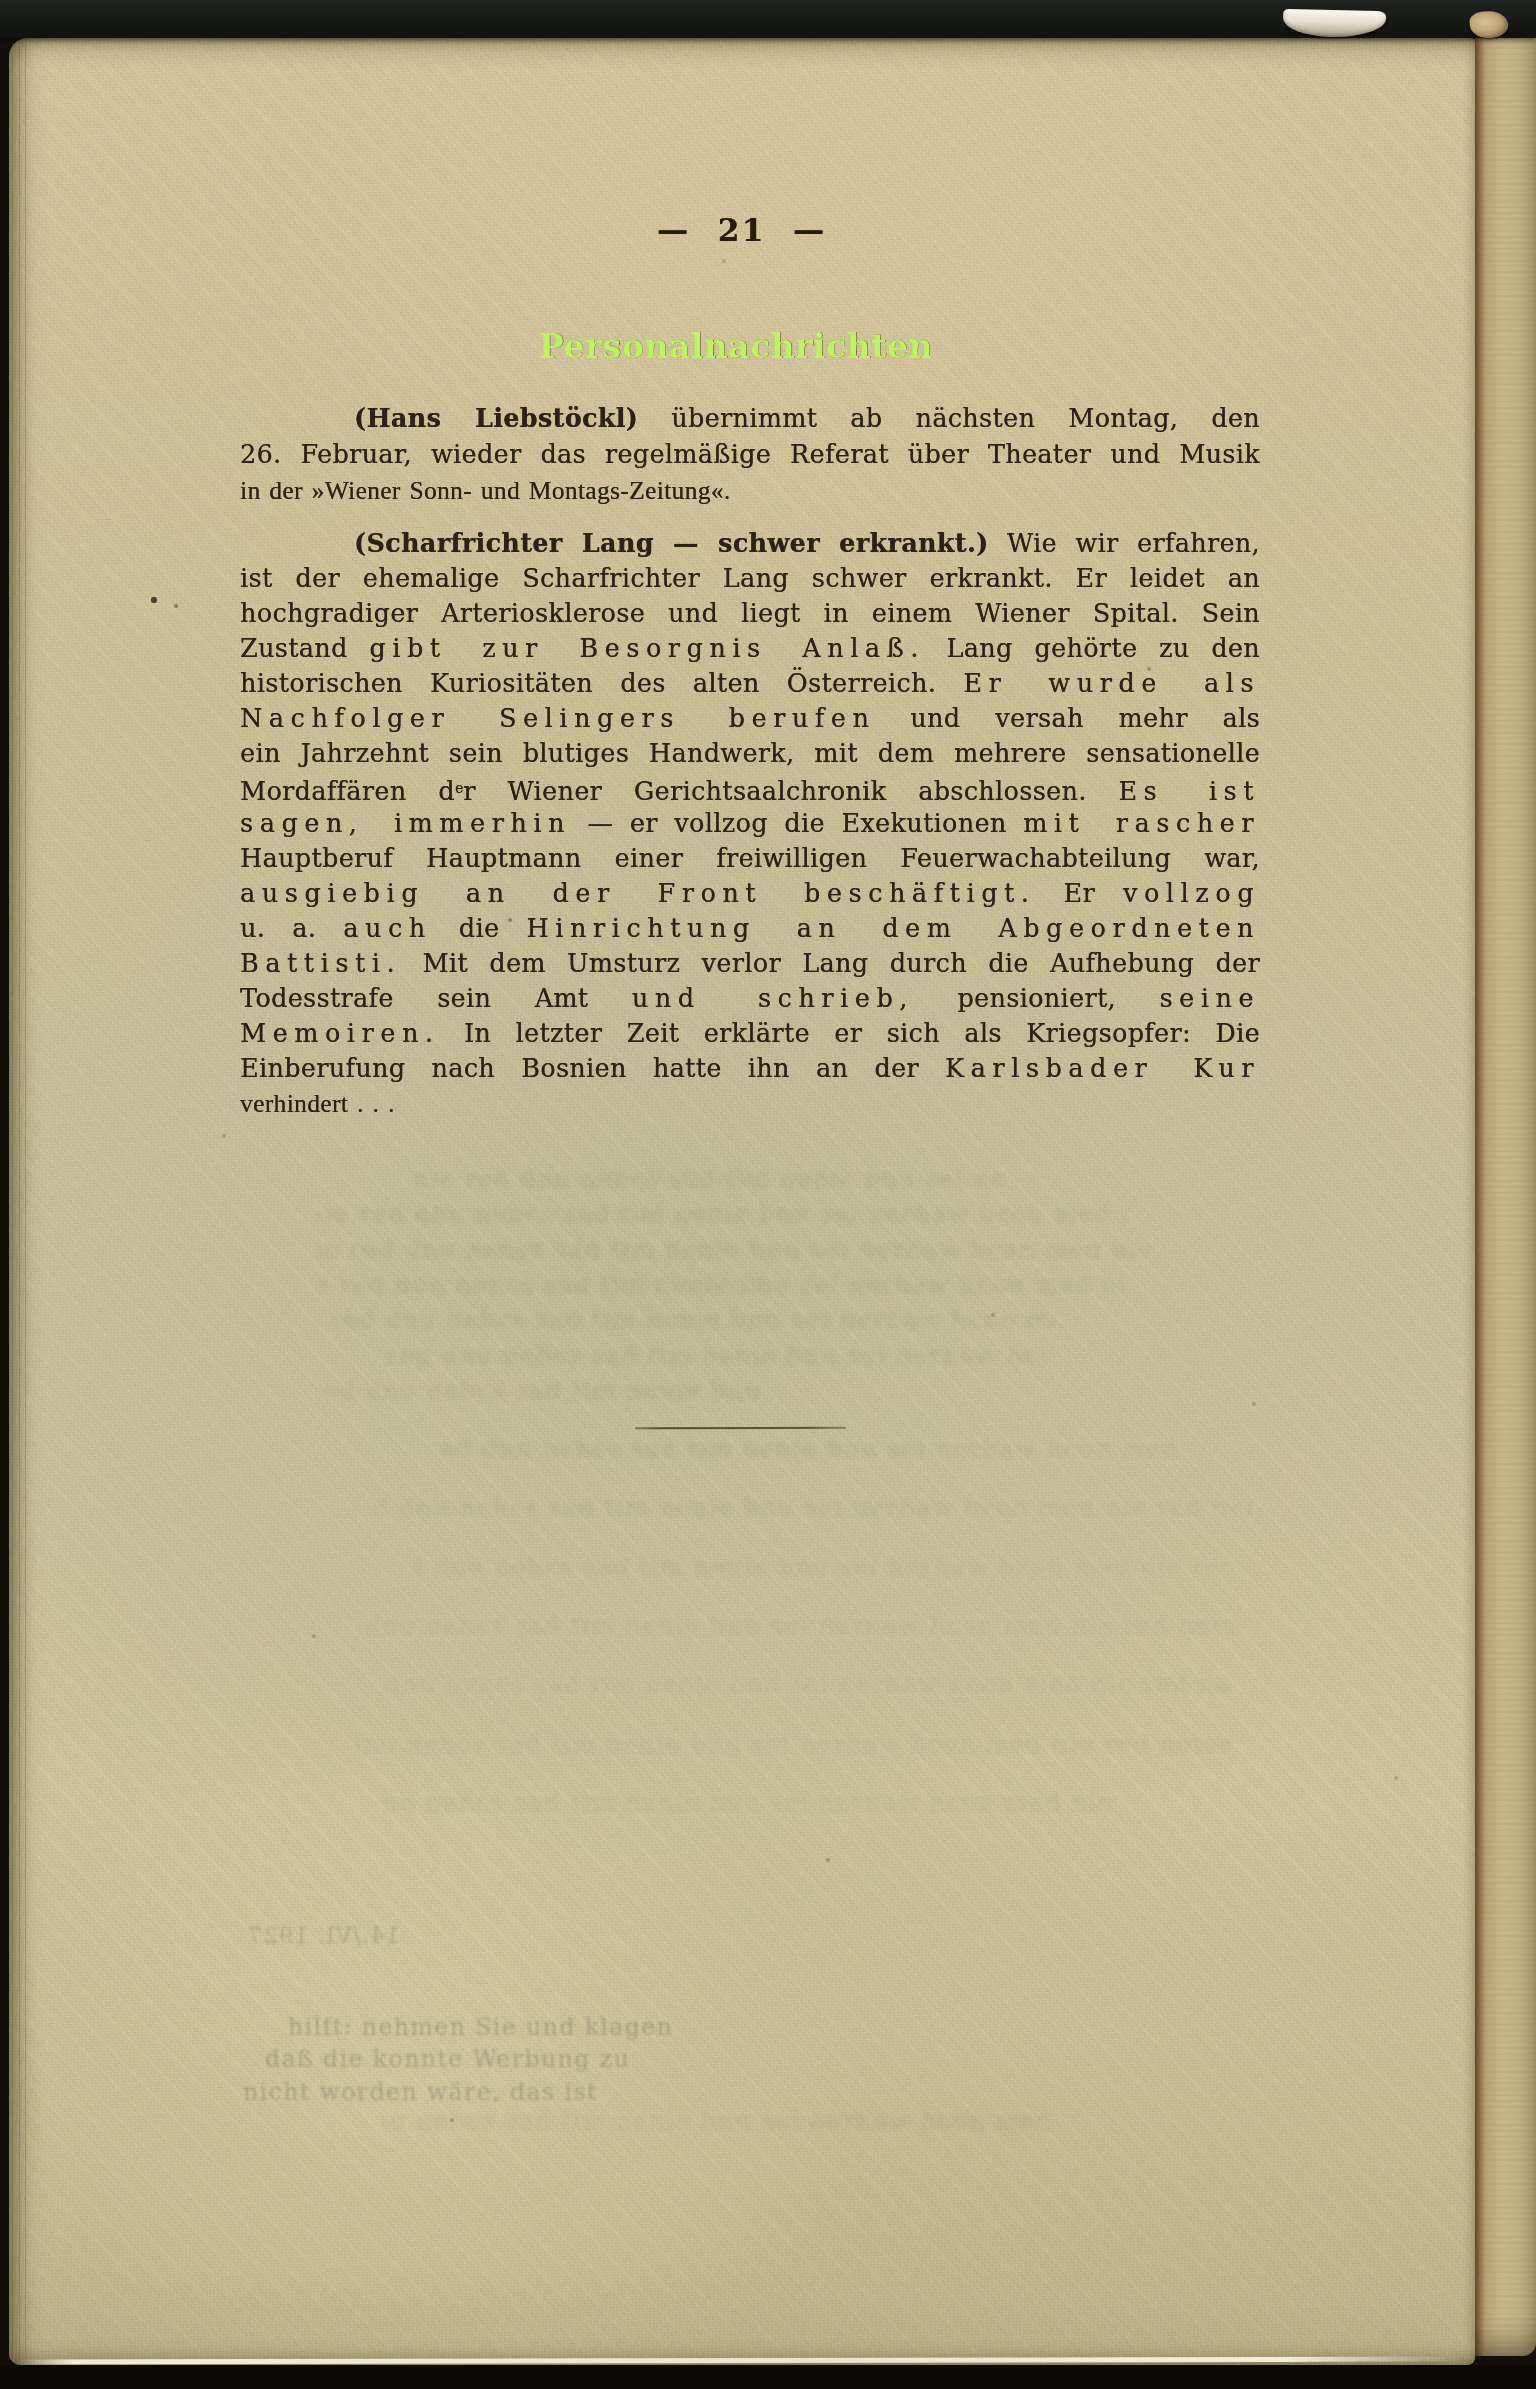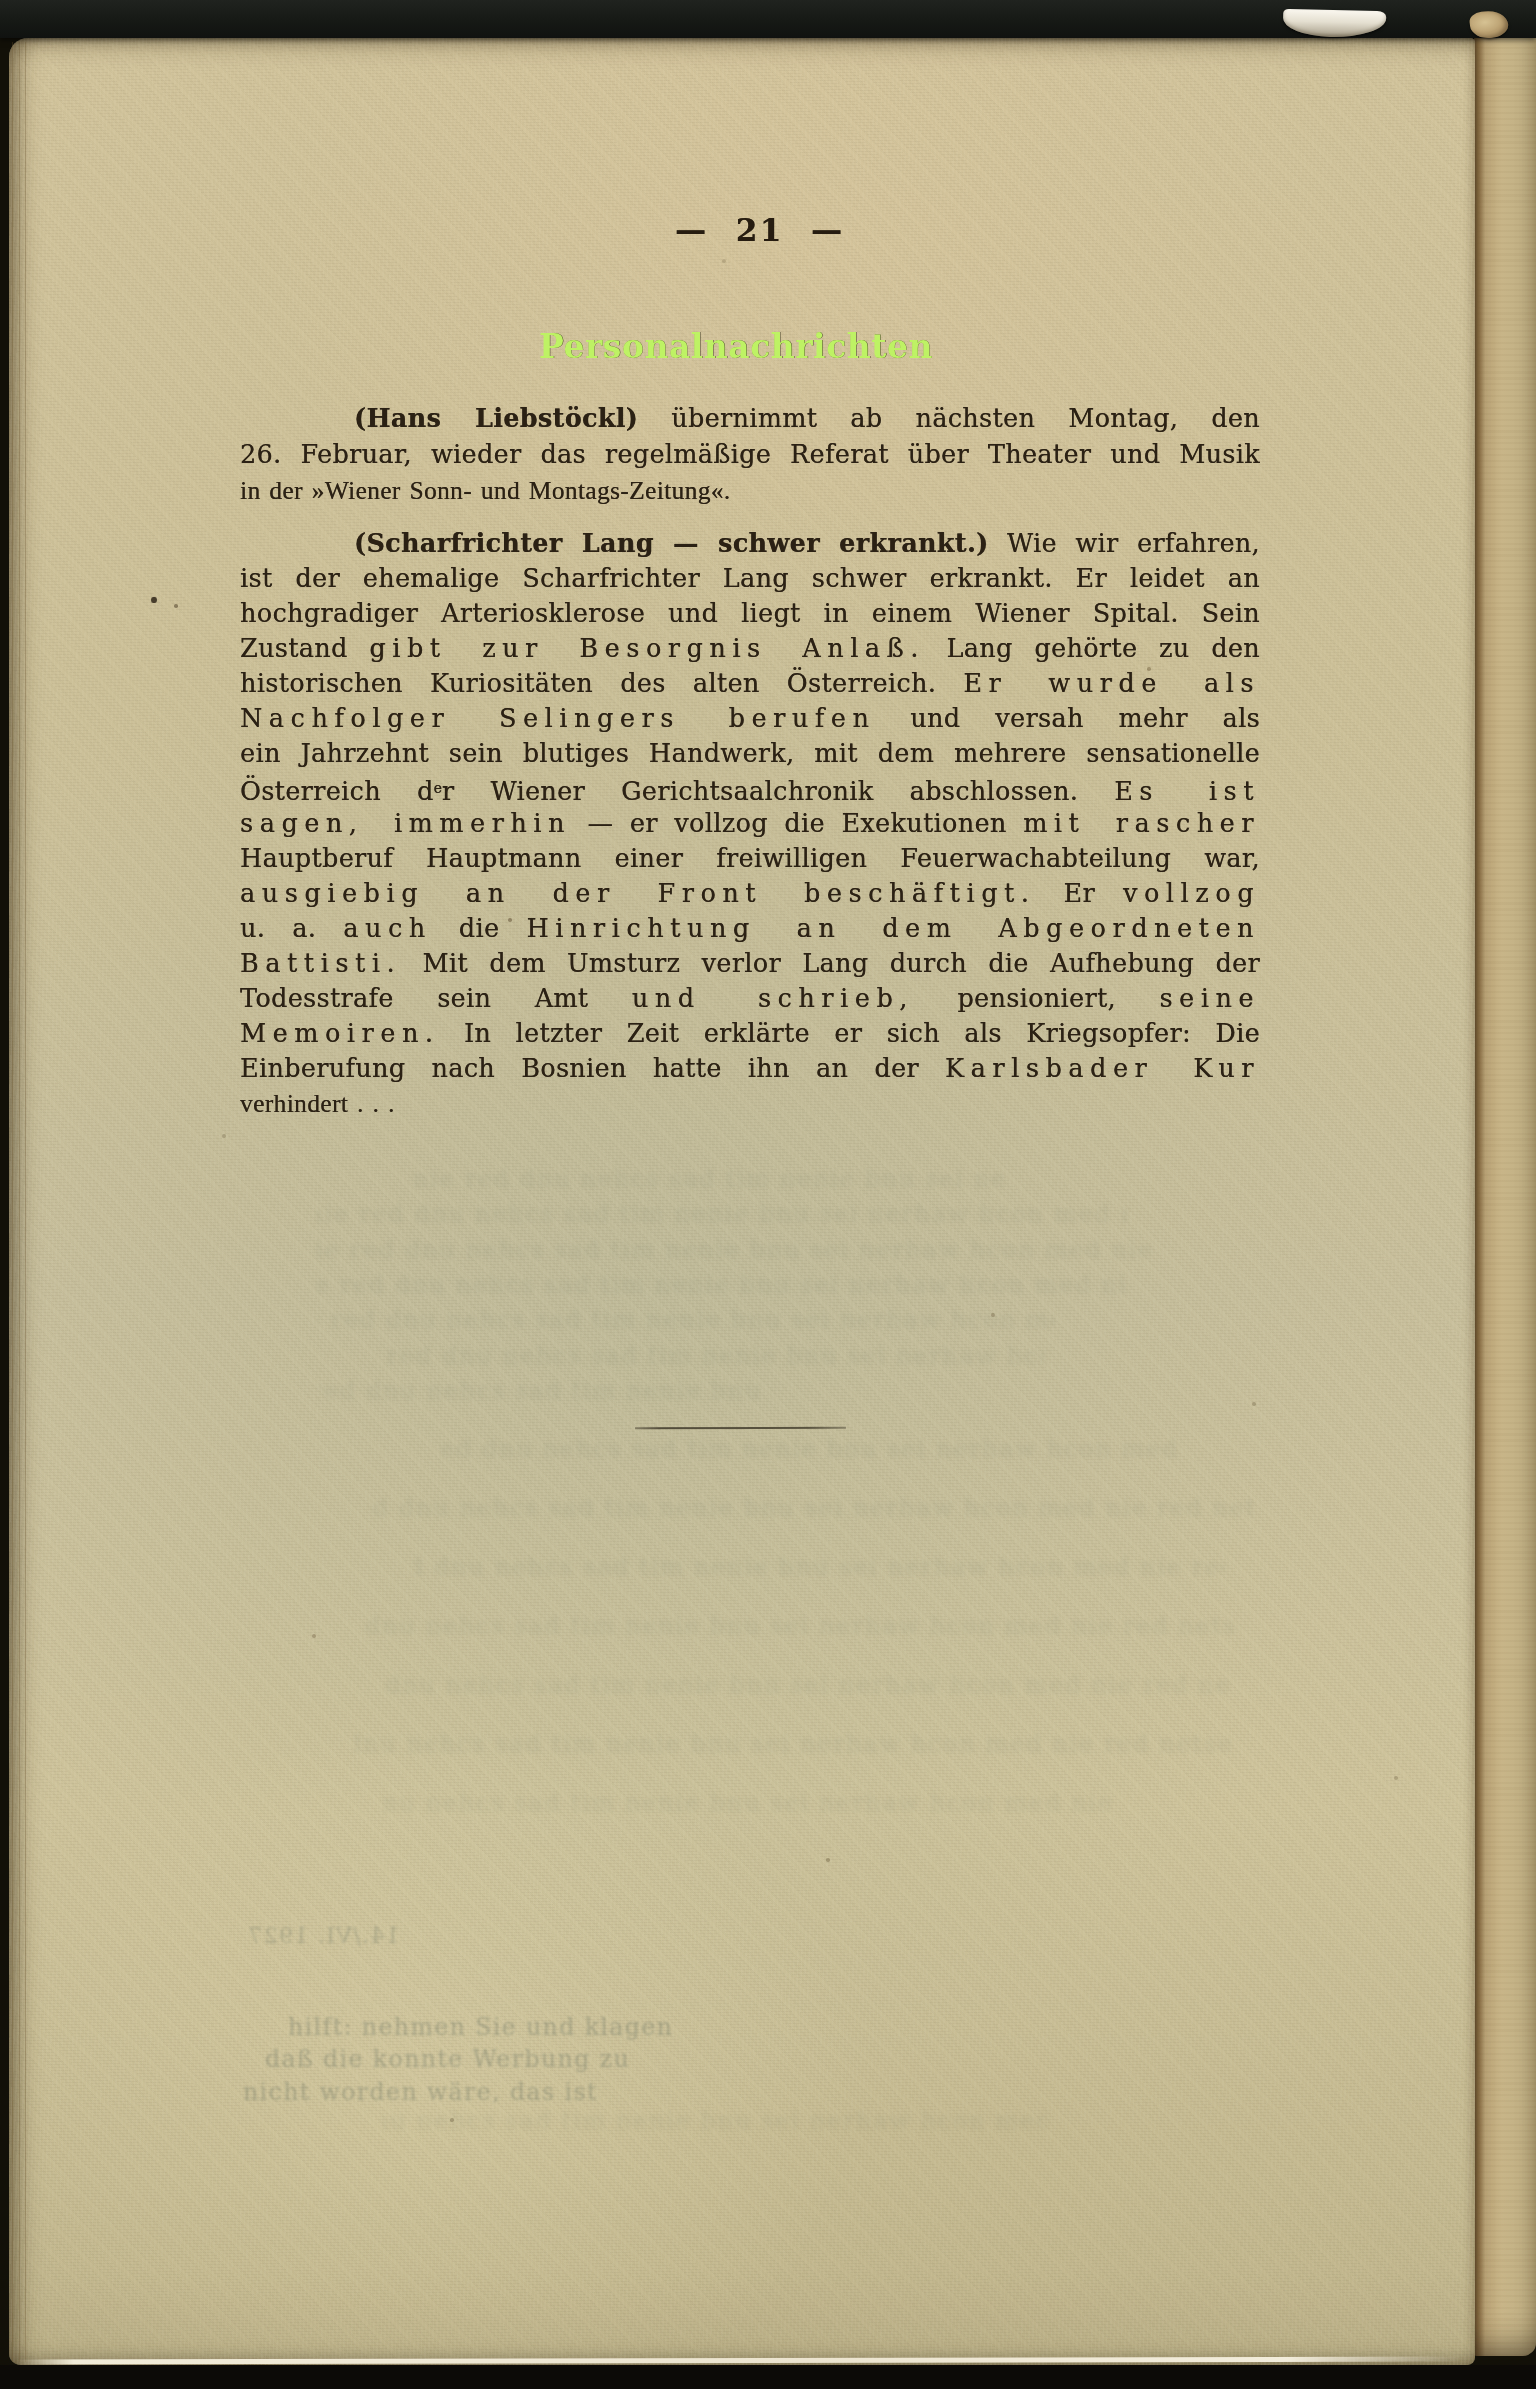--- a/index.html
+++ b/index.html
@@ -70,21 +70,21 @@
     background:radial-gradient(22px 13.3px at 40% 40%, #d6c293, #bba172 80%);
     border-radius:35% 60% 45% 55%;
     transform:rotate(-7deg);
     box-shadow:0 1.5px 2.2px rgba(0,0,0,.55), inset -2.9px -2.2px 4.4px rgba(70,50,25,.5);
   }
   
   .text-layer{position:absolute;inset:0;z-index:10;color:#2b2114;}
   .pgnum{
     position:absolute;left:8.8px;top:212px;width:1466px;text-align:center;
     font-size:31px;font-weight:bold;letter-spacing:.08em;word-spacing:.45em;
-    color:#261c10;text-shadow:0.3px 0.3px 0.4px rgba(38,28,16,.75);padding-left:18px;
+    color:#261c10;text-shadow:0.3px 0.3px 0.4px rgba(38,28,16,.75);
   }
   .heading{
     position:absolute;left:3px;top:327px;width:1466px;text-align:center;
     font-size:33px;font-weight:bold;letter-spacing:.015em;
     color:#bef264;text-shadow:0.4px 0.4px 0.5px rgba(35,26,14,.8);
   }
   .para{
     position:absolute;left:240px;width:1020px;
     font-size:25.4px;letter-spacing:.015em;word-spacing:.08em;
     color:#2b2114;text-shadow:0.3px 0.3px 0.4px rgba(43,33,20,.8);
@@ -176,21 +176,21 @@
       <div class="tline nj"><span>in der »Wiener Sonn- und Montags-Zeitung«.</span></div>
     </div>
   <div class="para" id="para-1">
       <div class="tline" style="text-indent: 114px;"><span class="bld">(Scharfrichter Lang — schwer erkrankt.)</span><span> Wie wir erfahren,</span></div>
       <div class="tline"><span>ist der ehemalige Scharfrichter Lang schwer erkrankt. Er leidet an</span></div>
       <div class="tline"><span>hochgradiger Arteriosklerose und liegt in einem Wiener Spital. Sein</span></div>
       <div class="tline"><span>Zustand </span><span class="spc">gibt zur Besorgnis Anlaß.</span><span> Lang gehörte zu den</span></div>
       <div class="tline"><span>historischen Kuriositäten des alten Österreich. </span><span class="spc">Er wurde als</span></div>
       <div class="tline"><span class="spc">Nachfolger Selingers berufen</span><span> und versah mehr als</span></div>
       <div class="tline"><span>ein Jahrzehnt sein blutiges Handwerk, mit dem mehrere sensationelle</span></div>
-      <div class="tline"><span>Österreich d</span><span class="rsd">e</span><span>r Wiener Gerichtsaalchronik abschlossen. </span><span class="spc">Es ist</span></div>
+      <div class="tline"><span>Mordaffären d</span><span class="rsd">e</span><span>r Wiener Gerichtsaalchronik abschlossen. </span><span class="spc">Es ist</span></div>
       <div class="tline"><span class="spc">sagen, immerhin</span><span> — er vollzog die Exekutionen </span><span class="spc">mit rascher</span></div>
       <div class="tline"><span>Hauptberuf Hauptmann einer freiwilligen Feuerwachabteilung war,</span></div>
       <div class="tline"><span class="spc">ausgiebig an der Front beschäftigt.</span><span> Er </span><span class="spc">vollzog</span></div>
       <div class="tline"><span>u. a. </span><span class="spc">auch</span><span> die </span><span class="spc">Hinrichtung an dem Abgeordneten</span></div>
       <div class="tline"><span class="spc">Battisti.</span><span> Mit dem Umsturz verlor Lang durch die Aufhebung der</span></div>
       <div class="tline"><span>Todesstrafe sein Amt </span><span class="spc">und schrieb,</span><span> pensioniert, </span><span class="spc">seine</span></div>
       <div class="tline"><span class="spc">Memoiren.</span><span> In letzter Zeit erklärte er sich als Kriegsopfer: Die</span></div>
       <div class="tline"><span>Einberufung nach Bosnien hatte ihn an der </span><span class="spc">Karlsbader Kur</span></div>
       <div class="tline nj"><span>verhindert . . .</span></div>
     </div>

